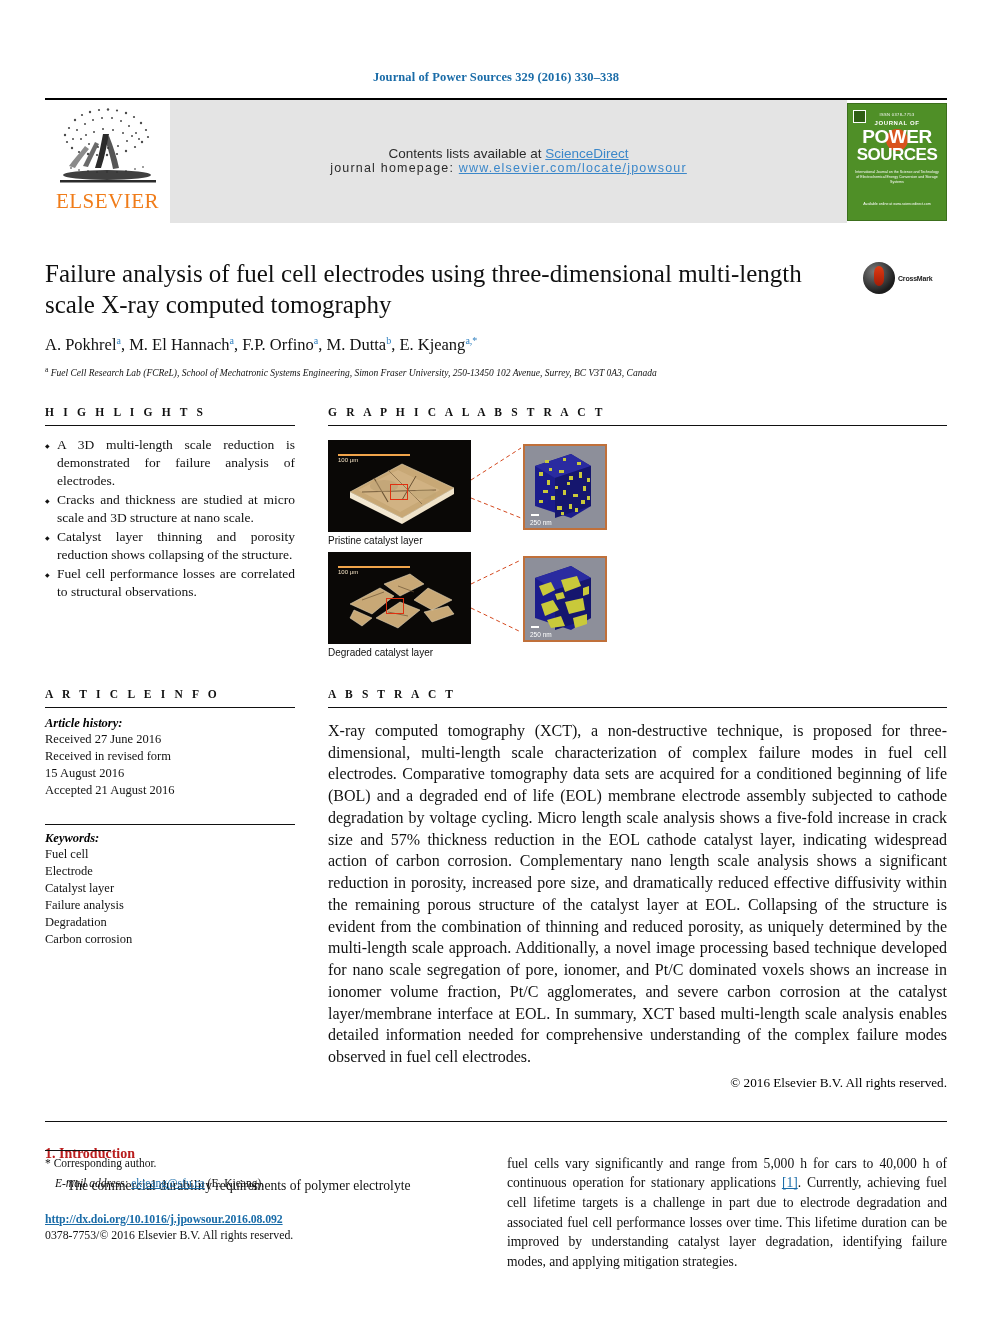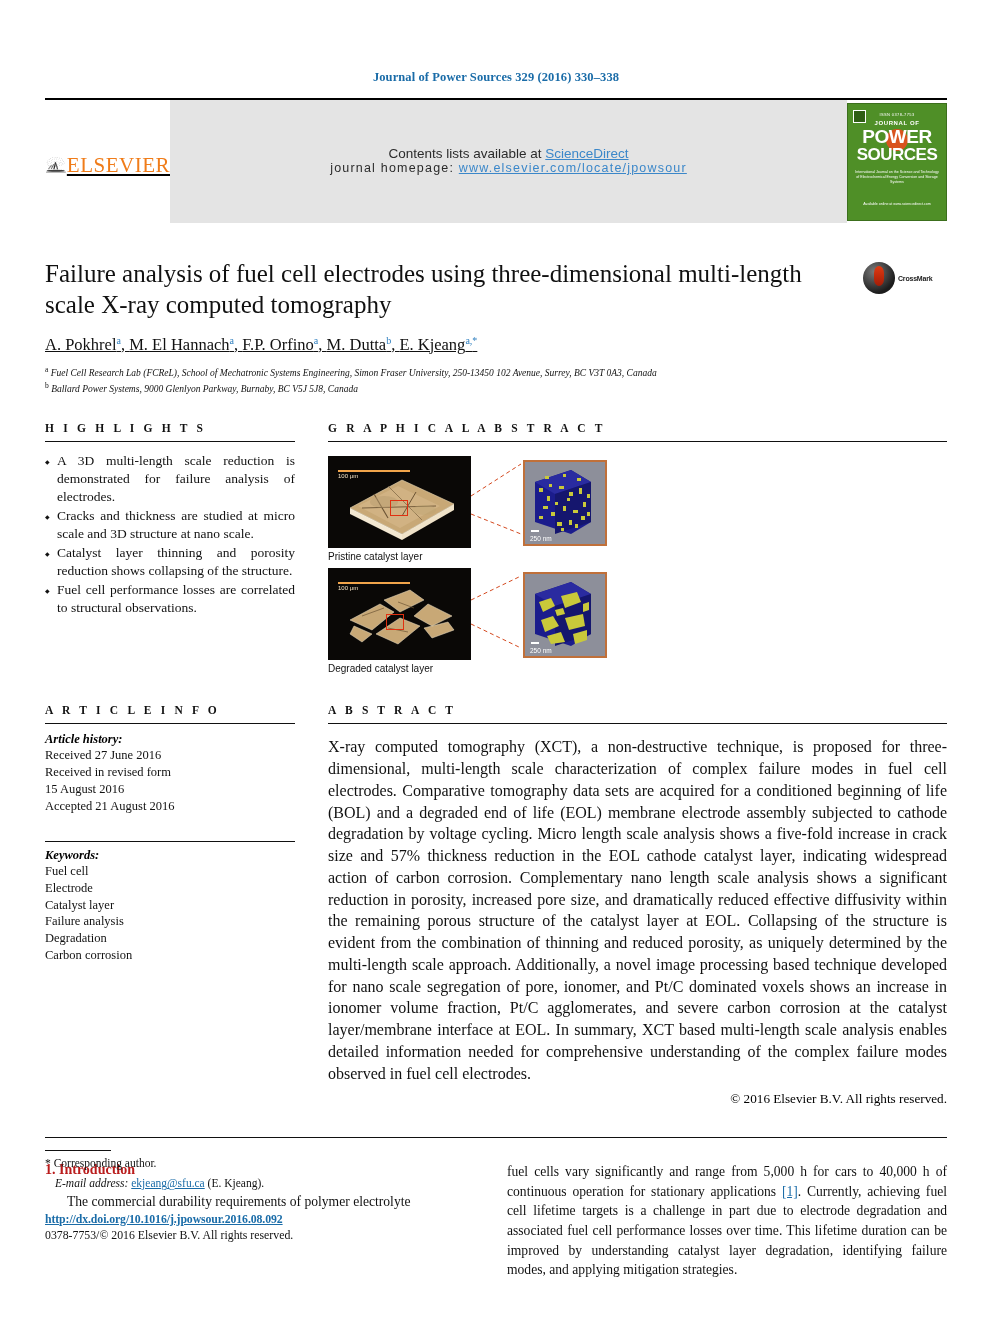--- a/index.html
+++ b/index.html
@@ -40,26 +40,25 @@
     margin-top: 13px;
     border-top: 2.5px solid #000;
     display: flex;
     align-items: stretch;
     height: 123px;
   }
   .elsevier-logo {
     width: 125px;
     flex: 0 0 125px;
     display: flex;
-    flex-direction: row;
+    flex-direction: column;
     align-items: center;
     justify-content: flex-start;
     padding-top: 6px;
     box-sizing: border-box;
-    text-decoration: underline;
   }
   .tree-svg { display:block; }
   .elsevier-word {
     font-family: "Liberation Serif", serif;
     font-size: 21px;
     letter-spacing: .5px;
     color: #f07c19;
     font-weight: normal;
     margin-top: 1px;
   }
@@ -184,21 +183,20 @@
     font-family: "Liberation Sans", sans-serif;
     font-size: 7px; font-weight: bold; color: #222;
     letter-spacing: -0.2px;
   }
 
   .authors {
     margin-top: 14px;
     font-family: "Liberation Serif", serif;
     font-size: 16.5px;
     color: #111;
-    text-decoration: underline;
   }
   .aff-mark { color: #2f7fbf; font-size: 10px; vertical-align: super; }
   .aff-star { color: #2f7fbf; font-size: 10px; vertical-align: super; }
 
   .affiliations {
     margin-top: 9px;
     font-family: "Liberation Serif", serif;
     font-style: italic;
     font-size: 9.5px;
     line-height: 1.5;
@@ -329,21 +327,21 @@
     font-weight: bold; font-size: 14px; color:#b91c1c;
   }
   .para {
     font-size: 13.6px;
     line-height: 1.44;
     text-align: justify;
     color: #111;
     text-indent: 22px;
     margin-top: 14px;
   }
-  .para.noindent { text-indent: 0; margin-top: 0; }
+  .para.noindent { text-indent: 0; margin-top: 8px; }
   .ref-link { color: #1a6ca8; }
 
   
   .footnote {
     position: absolute;
     left: 45px;
     top: 1150px;
     width: 440px;
   }
   .fn-rule { border-top: 1px solid #111; width: 66px; }
@@ -494,21 +492,20 @@
     <div class="authors">
       <span><span>A. Pokhrel</span><sup class="aff-mark">a</sup></span>,
       <span><span>M. El Hannach</span><sup class="aff-mark">a</sup></span>,
       <span><span>F.P. Orfino</span><sup class="aff-mark">a</sup></span>,
       <span><span>M. Dutta</span><sup class="aff-mark">b</sup></span>,
       <span><span>E. Kjeang</span><sup class="aff-mark">a,</sup><sup class="aff-star">*</sup></span>
     </div>
 
     <div class="affiliations">
       <div><sup>a</sup> <span>Fuel Cell Research Lab (FCReL), School of Mechatronic Systems Engineering, Simon Fraser University, 250-13450 102 Avenue, Surrey, BC V3T 0A3, Canada</span></div>
-      <div><sup>b</sup> <span>Ballard Power Systems, 9000 Glenlyon Parkway, Burnaby, BC V5J 5J8, Canada</span></div>
     </div>
   </div>
 
   <div class="band">
     <div class="col-left">
       <div class="sec-head">H I G H L I G H T S</div>
       <div class="rule"></div>
       <ul class="highlights">
         <li>A 3D multi-length scale reduction is demonstrated for failure analysis of electrodes.</li>
         <li>Cracks and thickness are studied at micro scale and 3D structure at nano scale.</li>

